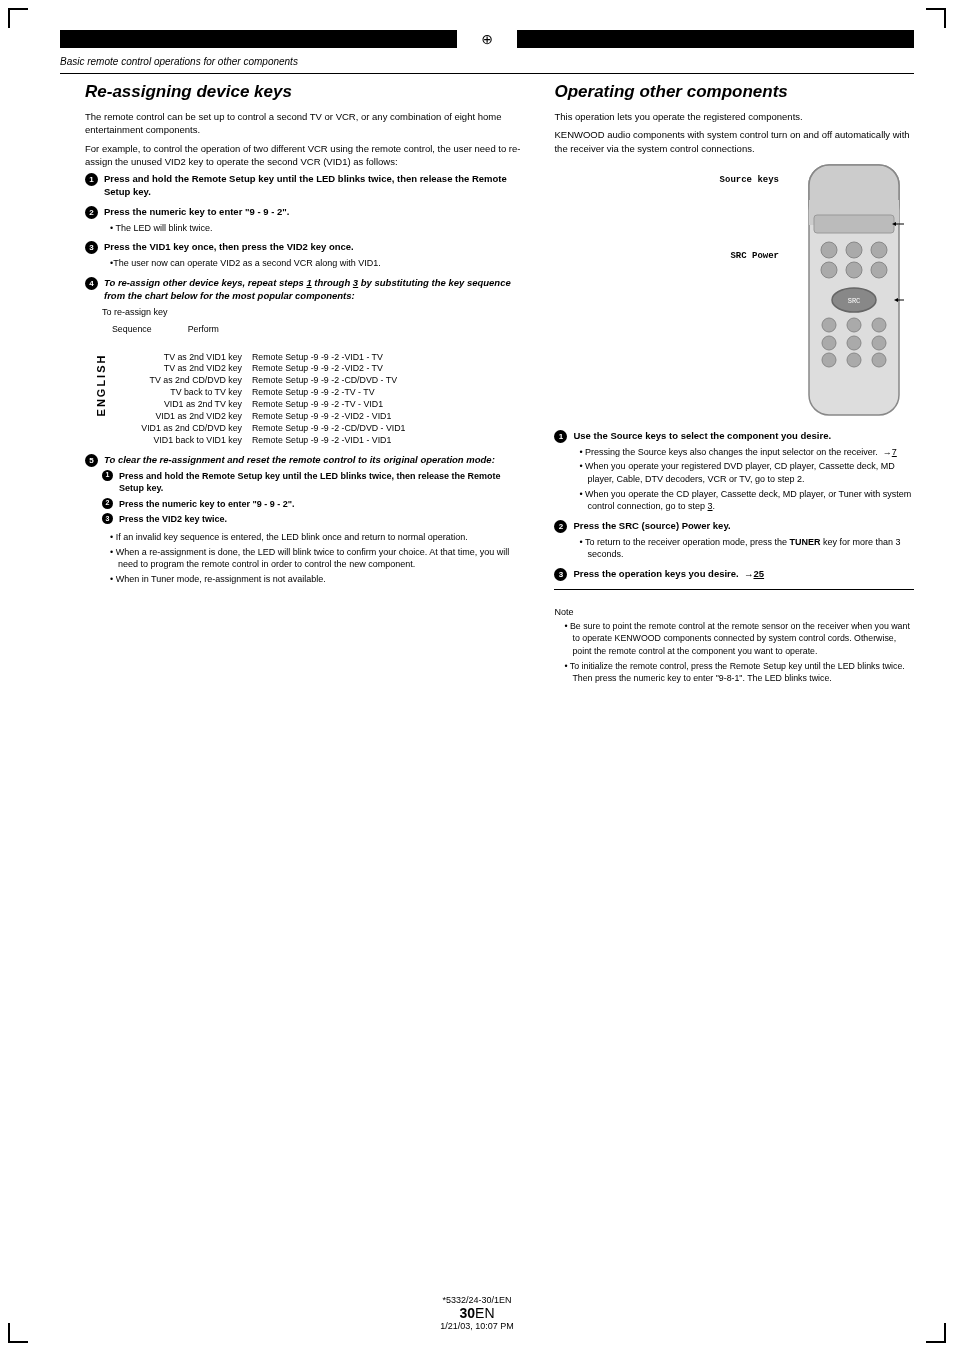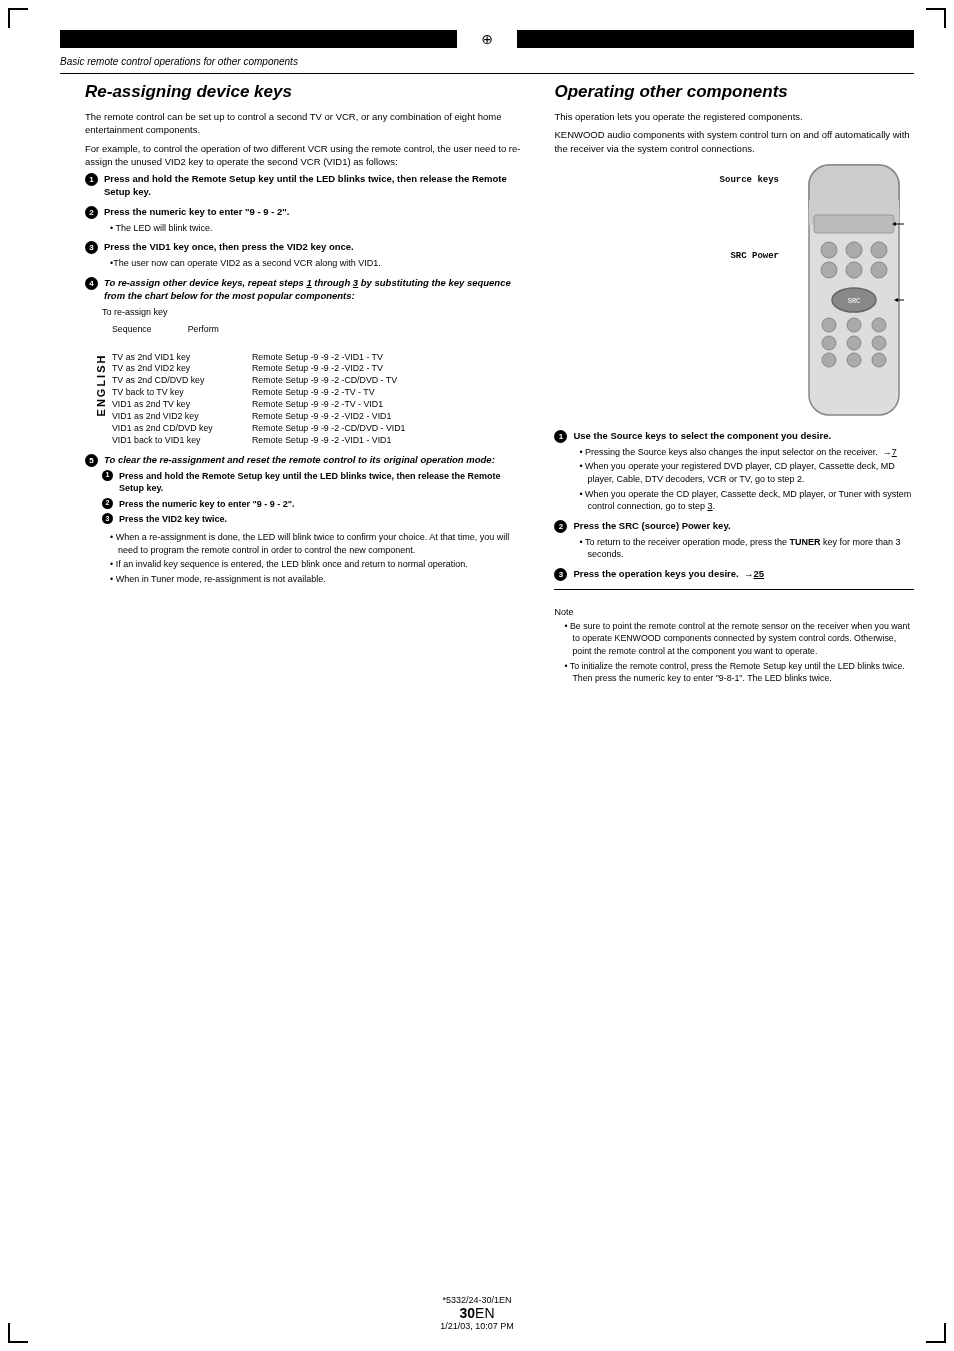--- a/index.html
+++ b/index.html
@@ -153,20 +153,21 @@
       margin-bottom: 16px;
       font-weight: normal;
     }
     .seq-row {
       display: flex;
       gap: 10px;
       line-height: 1.35;
     }
     .seq-col-left {
       min-width: 130px;
+      text-align: right;
     }
     .seq-col-right {
       flex: 1;
     }
 
     
     .sidebar-label {
       position: absolute;
       left: 10px;
       top: 50%;
@@ -373,22 +374,22 @@
               <span style="font-size:9px; font-weight:bold;">Press and hold the Remote Setup key until the LED blinks twice, then release the Remote Setup key.</span>
             </div>
             <div style="display:flex; align-items:flex-start; gap:4px; margin-bottom:3px;">
               <span class="sub-step-num">2</span>
               <span style="font-size:9px; font-weight:bold;">Press the numeric key to enter "9 - 9 - 2".</span>
             </div>
             <div style="display:flex; align-items:flex-start; gap:4px; margin-bottom:5px;">
               <span class="sub-step-num">3</span>
               <span style="font-size:9px; font-weight:bold;">Press the VID2 key twice.</span>
             </div>
+            <div class="step-bullet">• If an invalid key sequence is entered, the LED blink once and return to normal operation.</div>
             <div class="step-bullet">• When a re-assignment is done, the LED will blink twice to confirm your choice. At that time, you will need to program the remote control in order to control the new component.</div>
-            <div class="step-bullet">• If an invalid key sequence is entered, the LED blink once and return to normal operation.</div>
             <div class="step-bullet">• When in Tuner mode, re-assignment is not available.</div>
           </div>
         </div>
       </div>
 
       <div class="col-right">
         <div class="main-title">Operating other components</div>
         <div class="body-text">This operation lets you operate the registered components.</div>
         <div class="body-text">KENWOOD audio components with system control turn on and off automatically with the receiver via the system control connections.</div>
 

